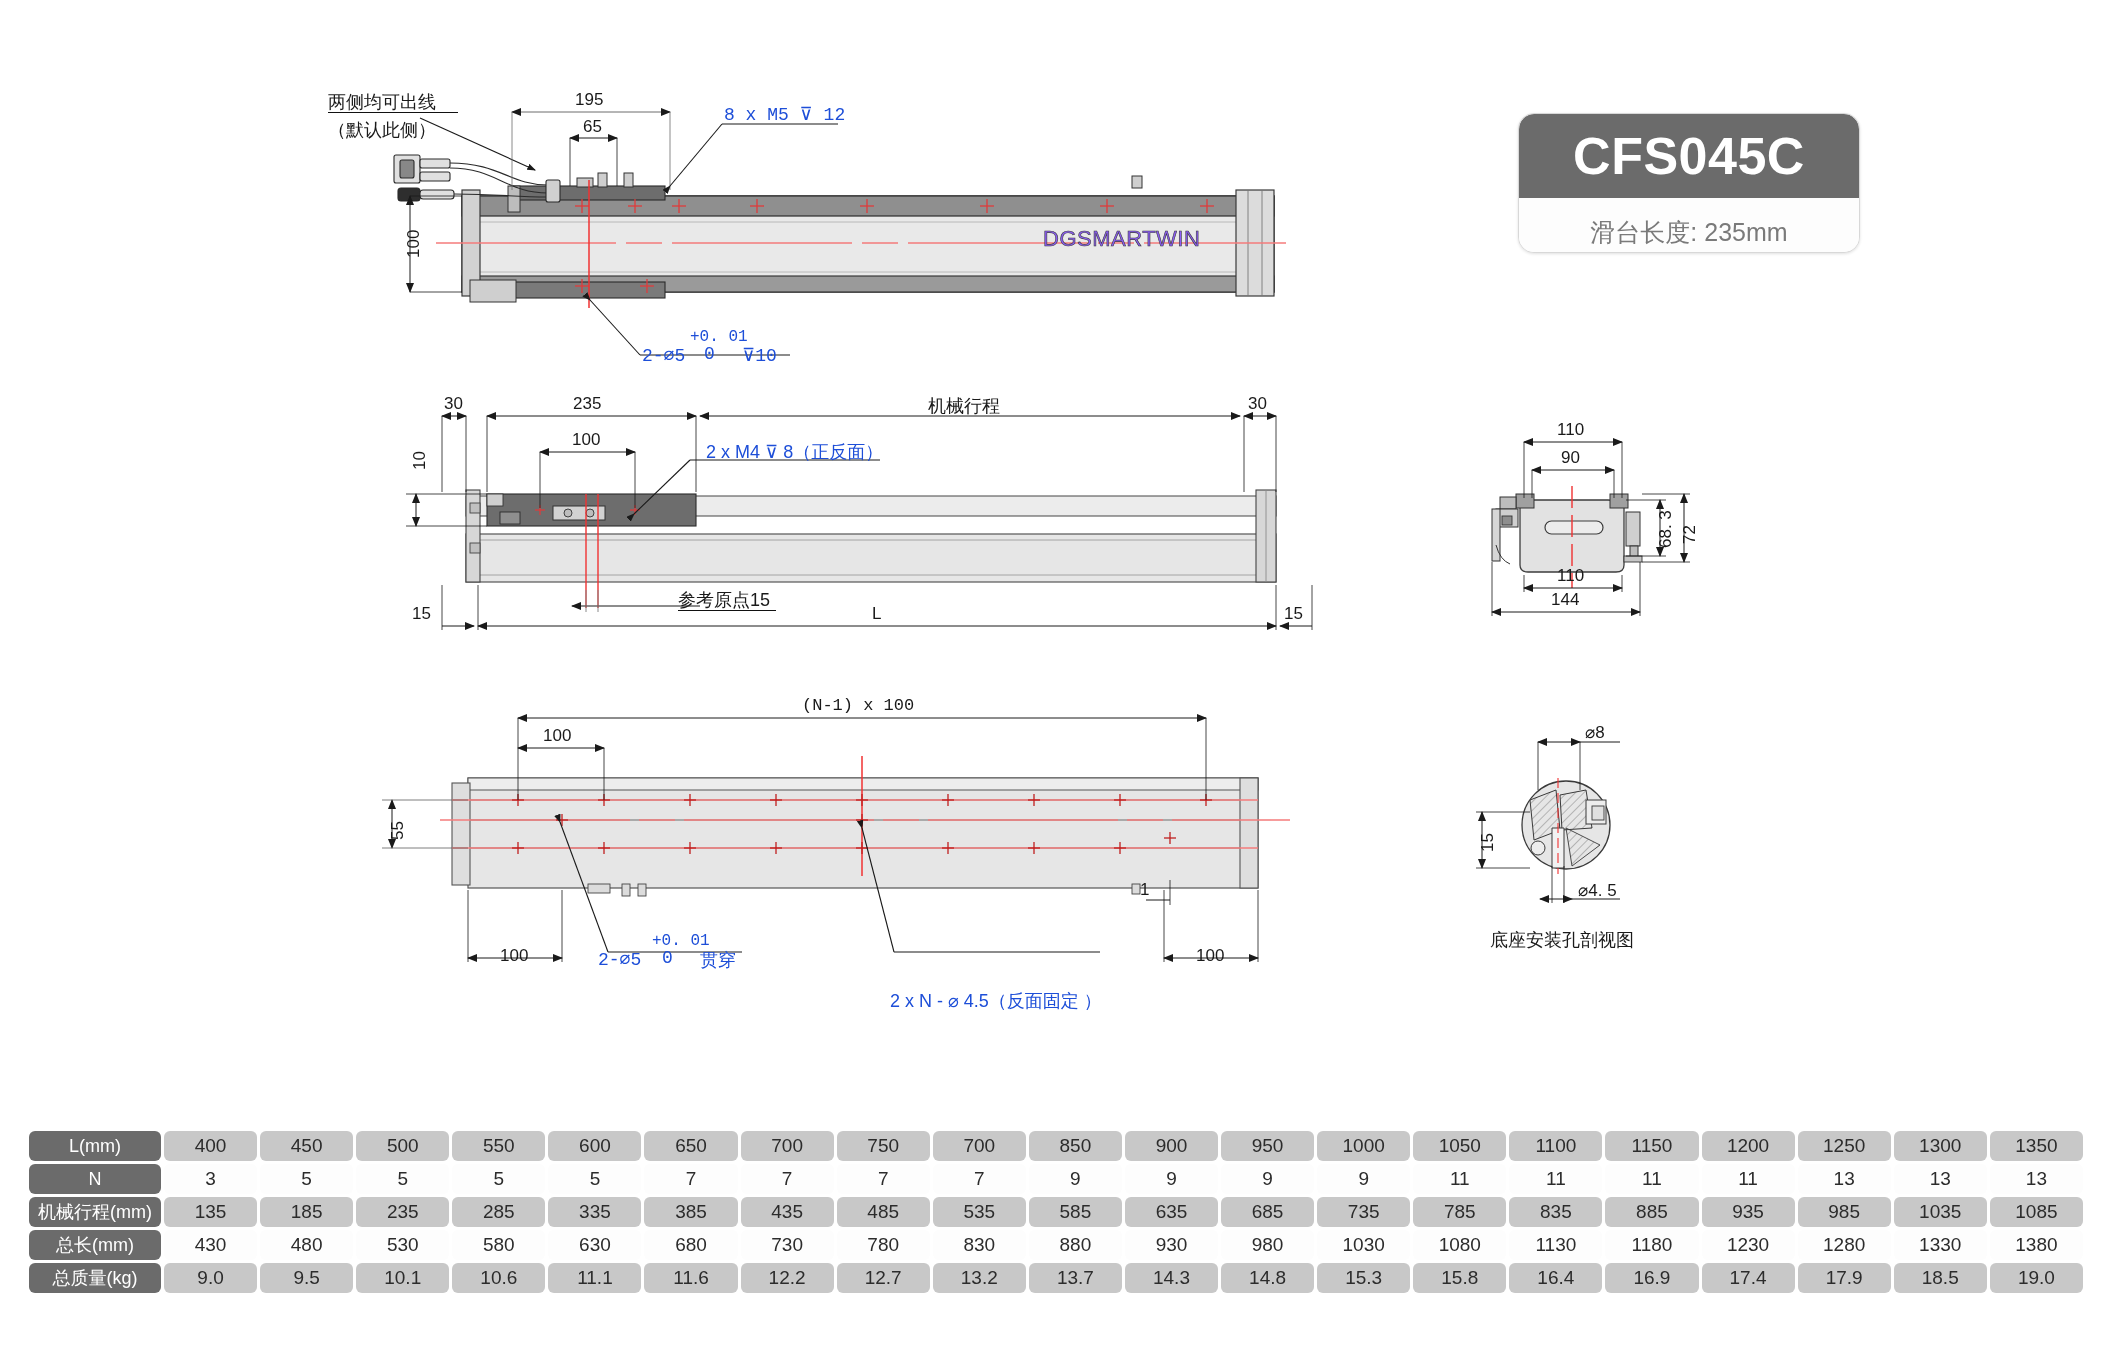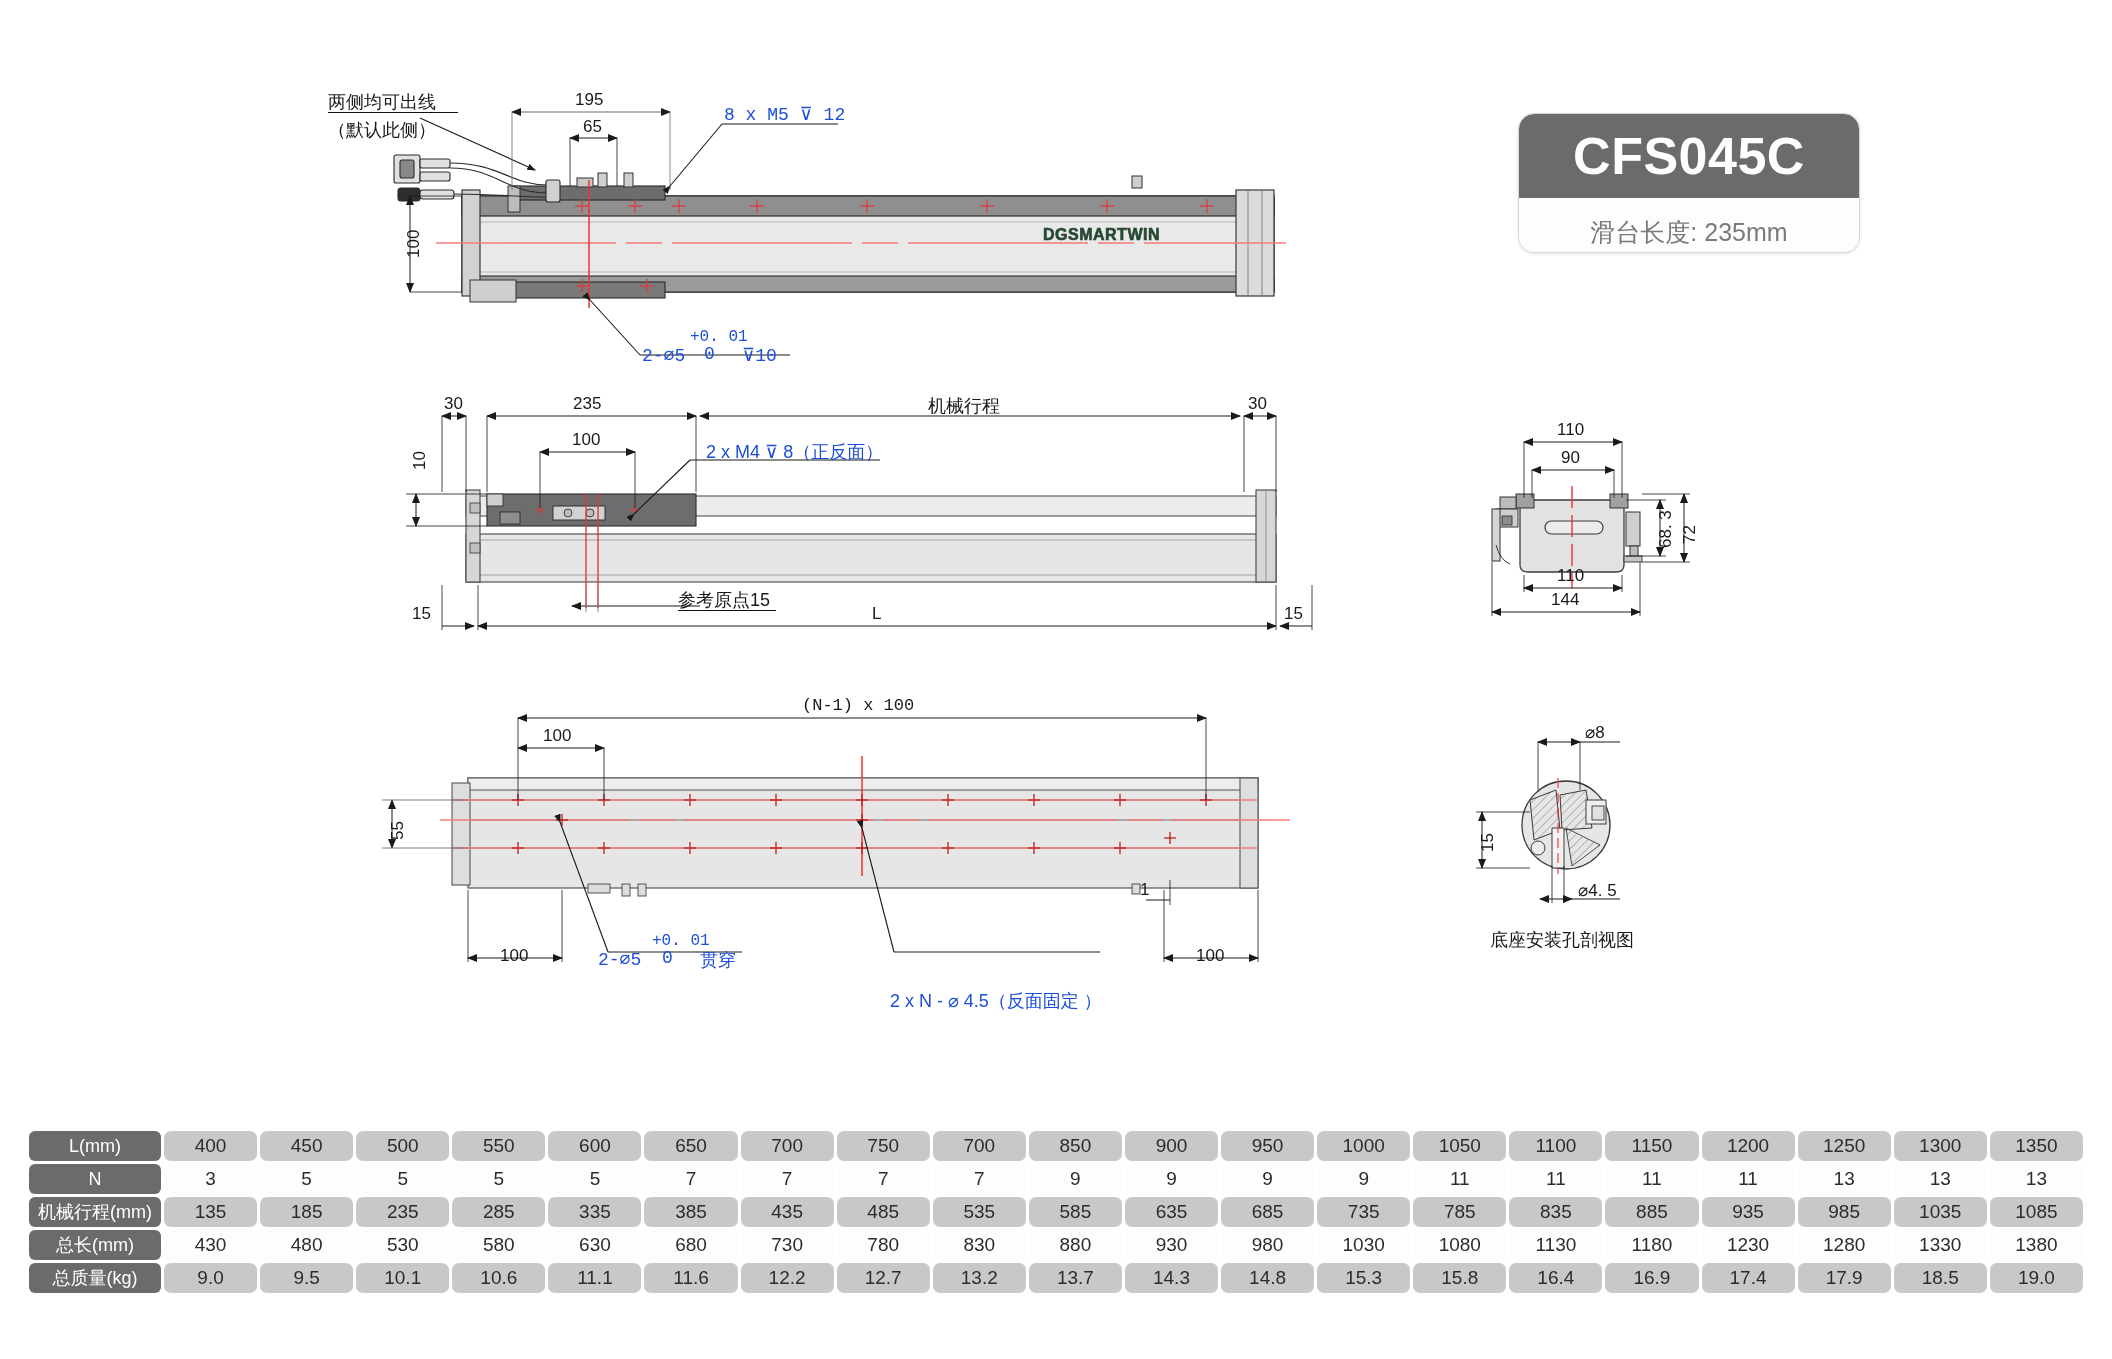--- a/index.html
+++ b/index.html
@@ -84,21 +84,21 @@
     border-radius: 6px;
     padding: 0 2px;
     white-space: nowrap;
   }
   .spec-table td.rowhead {
     background: #6b6b6b;
     color: #ffffff;
     font-size: 18px;
     width: 132px;
   }
-  .spec-table tr.odd td.cell { background: #c8c8c8; border-radius: 7px; }
+  .spec-table tr.odd td.cell { background: #c8c8c8; }
   .spec-table tr.even td.cell { background: #fdfdfd; }
 
   svg { display: block; }
 </style>
 </head>
 <body>
 
 <div id="page">
 
   <div class="badge">
@@ -456,22 +456,22 @@
       <line x1="1476" y1="812" x2="1530" y2="812" stroke="#1a1a1a" stroke-width="0.8"></line>
       <line x1="1476" y1="868" x2="1530" y2="868" stroke="#1a1a1a" stroke-width="0.8"></line>
 
       <line x1="1540" y1="899" x2="1572" y2="899" stroke="#1a1a1a" stroke-width="1" marker-start="url(#ahr)" marker-end="url(#ah)"></line>
       <line x1="1552" y1="866" x2="1552" y2="903" stroke="#1a1a1a" stroke-width="0.8"></line>
       <line x1="1564" y1="866" x2="1564" y2="903" stroke="#1a1a1a" stroke-width="0.8"></line>
       <line x1="1572" y1="899" x2="1620" y2="899" stroke="#1a1a1a" stroke-width="1"></line>
     </g>
   </svg>
 
-  <div style="position:absolute;left:1043px;top:226px;font-size:16px;font-weight:bold;letter-spacing:0.5px;
-              color:#14532d;-webkit-text-stroke:0.6px #3a3a3a;">DGSMARTWIN</div>
+  <div style="position:absolute;left:1043px;top:226px;font-size:22px;font-weight:normal;letter-spacing:0.5px;
+              color:#8b5cf6;-webkit-text-stroke:0.6px #3a3a3a;">DGSMARTWIN</div>
 
   <div class="dimtext cn" style="left:328px;top:90px;">两侧均可出线</div>
   <div class="dimtext cn" style="left:328px;top:118px;">（默认此侧）</div>
   <div style="position:absolute;left:328px;top:112px;width:130px;border-bottom:1px solid #111;"></div>
 
   <div class="dimtext" style="left:575px;top:90px;">195</div>
   <div class="dimtext" style="left:583px;top:117px;">65</div>
   <div class="dimtext vert" style="left:404px;top:258px;">100</div>
   <div class="plaintext" style="left:724px;top:103px;font-family:'Liberation Mono',monospace;">8 x M5  ⊽  12</div>
 

